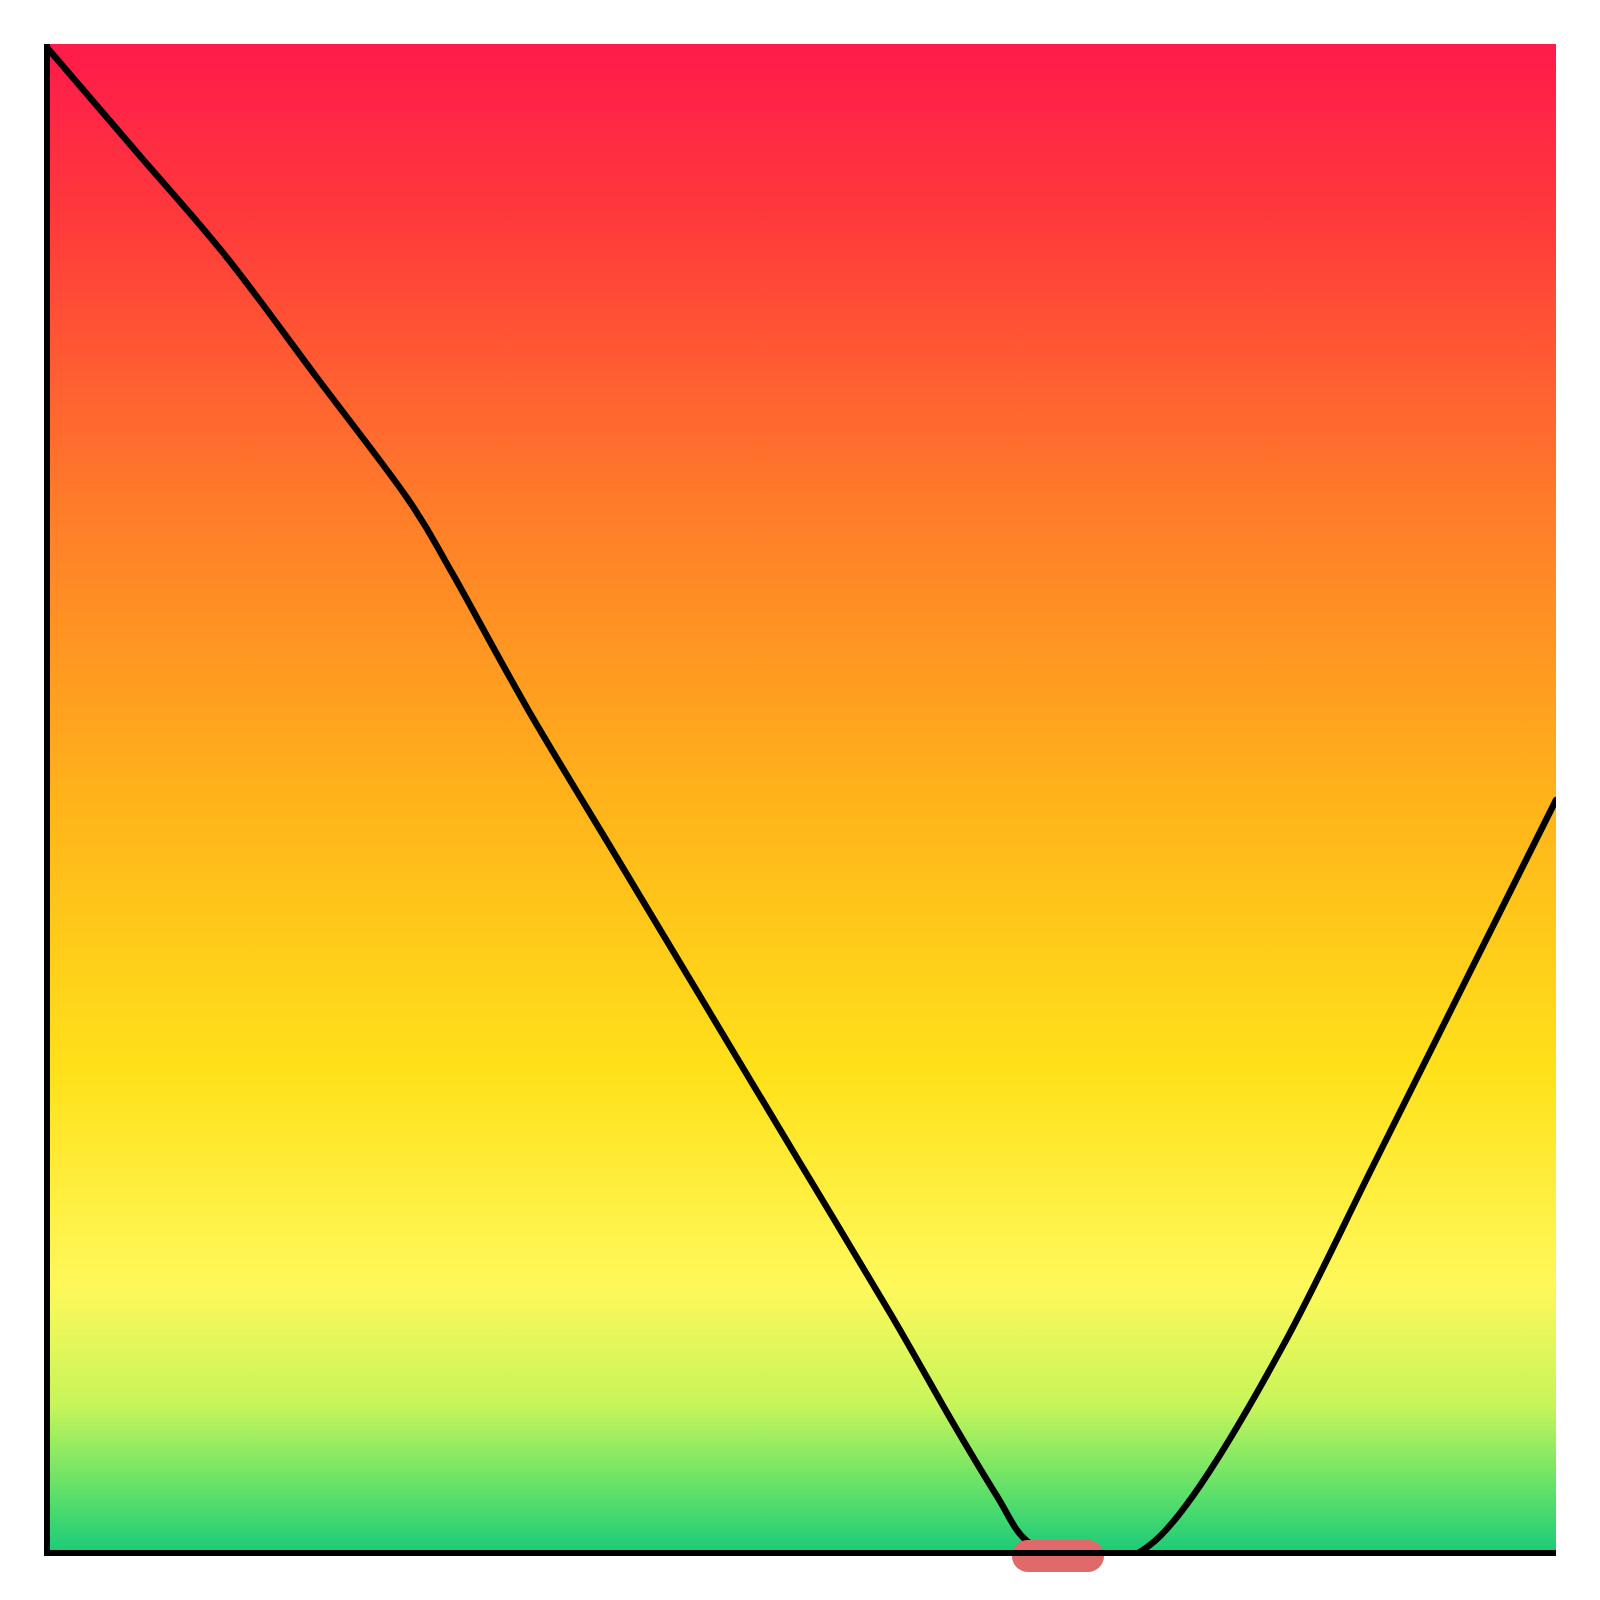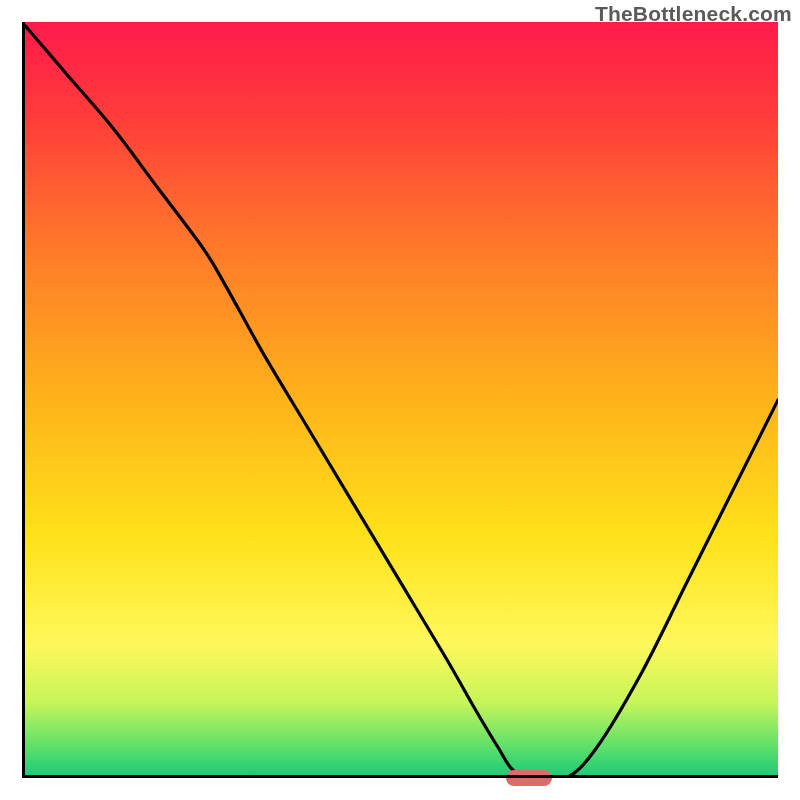--- a/index.html
+++ b/index.html
@@ -90,14 +90,13 @@
     <svg class="curve-svg" viewBox="0 0 756 756" preserveAspectRatio="none">
       <path id="curvePath" d="M 0 0 C 7.56 8.819999999999993, 30.240000000000002 35.27999999999996, 45.36 52.91999999999996 C 60.48 70.55999999999996, 75.6 86.94000000000004, 90.72 105.84000000000003 C 105.84 124.74000000000002, 120.95999999999998 146.15999999999994, 136.07999999999998 166.31999999999994 C 151.2 186.47999999999993, 170.1 210.42000000000007, 181.44 226.80000000000007 C 192.78 243.18000000000006, 194.04 246.95999999999998, 204.12 264.59999999999997 C 214.20000000000002 282.23999999999995, 228.06 308.7, 241.92000000000002 332.64 C 255.78000000000003 356.58, 272.16 383.04, 287.28000000000003 408.24 C 302.40000000000003 433.44, 317.52 458.64000000000004, 332.64 483.84000000000003 C 347.76 509.04, 362.88 534.24, 378 559.44 C 393.12 584.6400000000001, 410.76 613.62, 423.36 635.04 C 435.96000000000004 656.4599999999999, 444.78 672.84, 453.59999999999997 687.96 C 462.41999999999996 703.08, 469.98 715.68, 476.28000000000003 725.76 C 482.58000000000004 735.84, 485.1 743.4000000000001, 491.40000000000003 748.44 C 497.70000000000005 753.48, 505.26000000000005 754.74, 514.08 756 C 522.9 757.26, 534.2399999999999 761.04, 544.3199999999999 756 C 554.4 750.96, 561.96 743.4, 574.5600000000001 725.76 C 587.1600000000001 708.12, 604.8 677.88, 619.92 650.16 C 635.04 622.4399999999999, 650.16 589.6800000000001, 665.28 559.44 C 680.4 529.2, 695.52 498.96, 710.64 468.71999999999997 C 725.76 438.47999999999996, 748.44 393.12, 756 378" fill="none" stroke="#000000" stroke-width="3.2" stroke-linejoin="round" stroke-linecap="round"></path>
     </svg>
 
     <div id="marker" class="marker" style="left: 506.52px; top: 756px; background: rgb(224, 106, 106);"></div>
   </div>
 
   <div class="axis y"></div>
   <div class="axis x"></div>
 
-  <div class="watermark">TheBottleneck.com</div>
 </div>
 
 </body></html>

